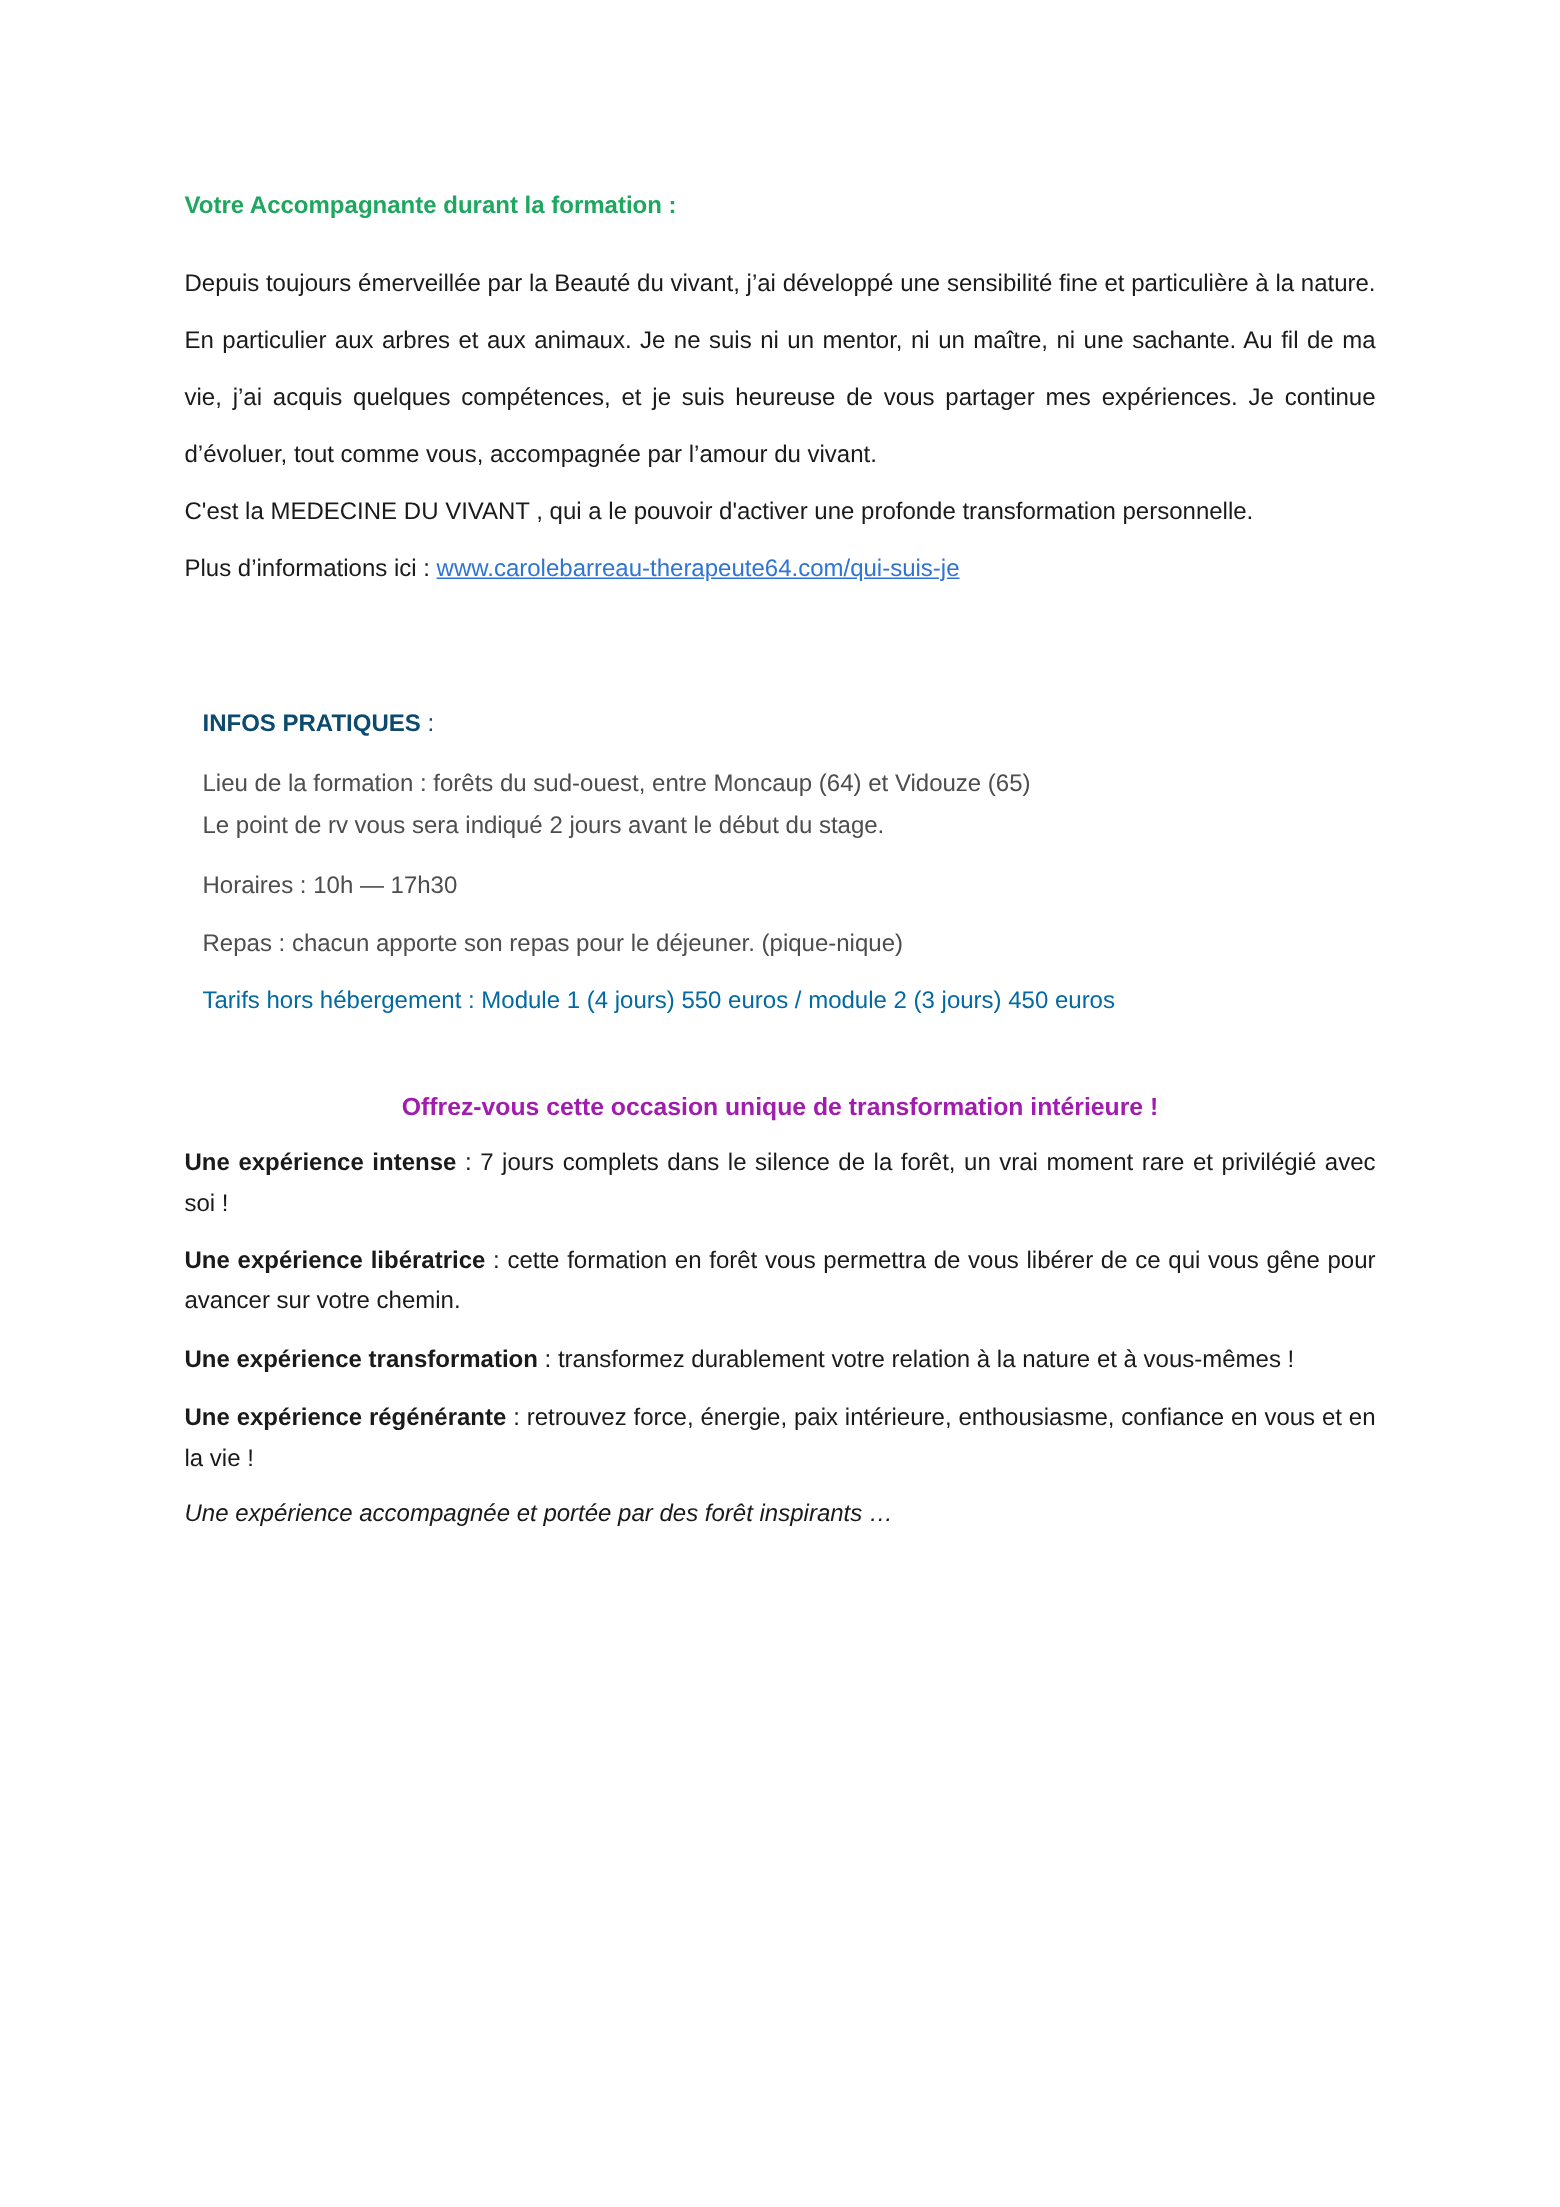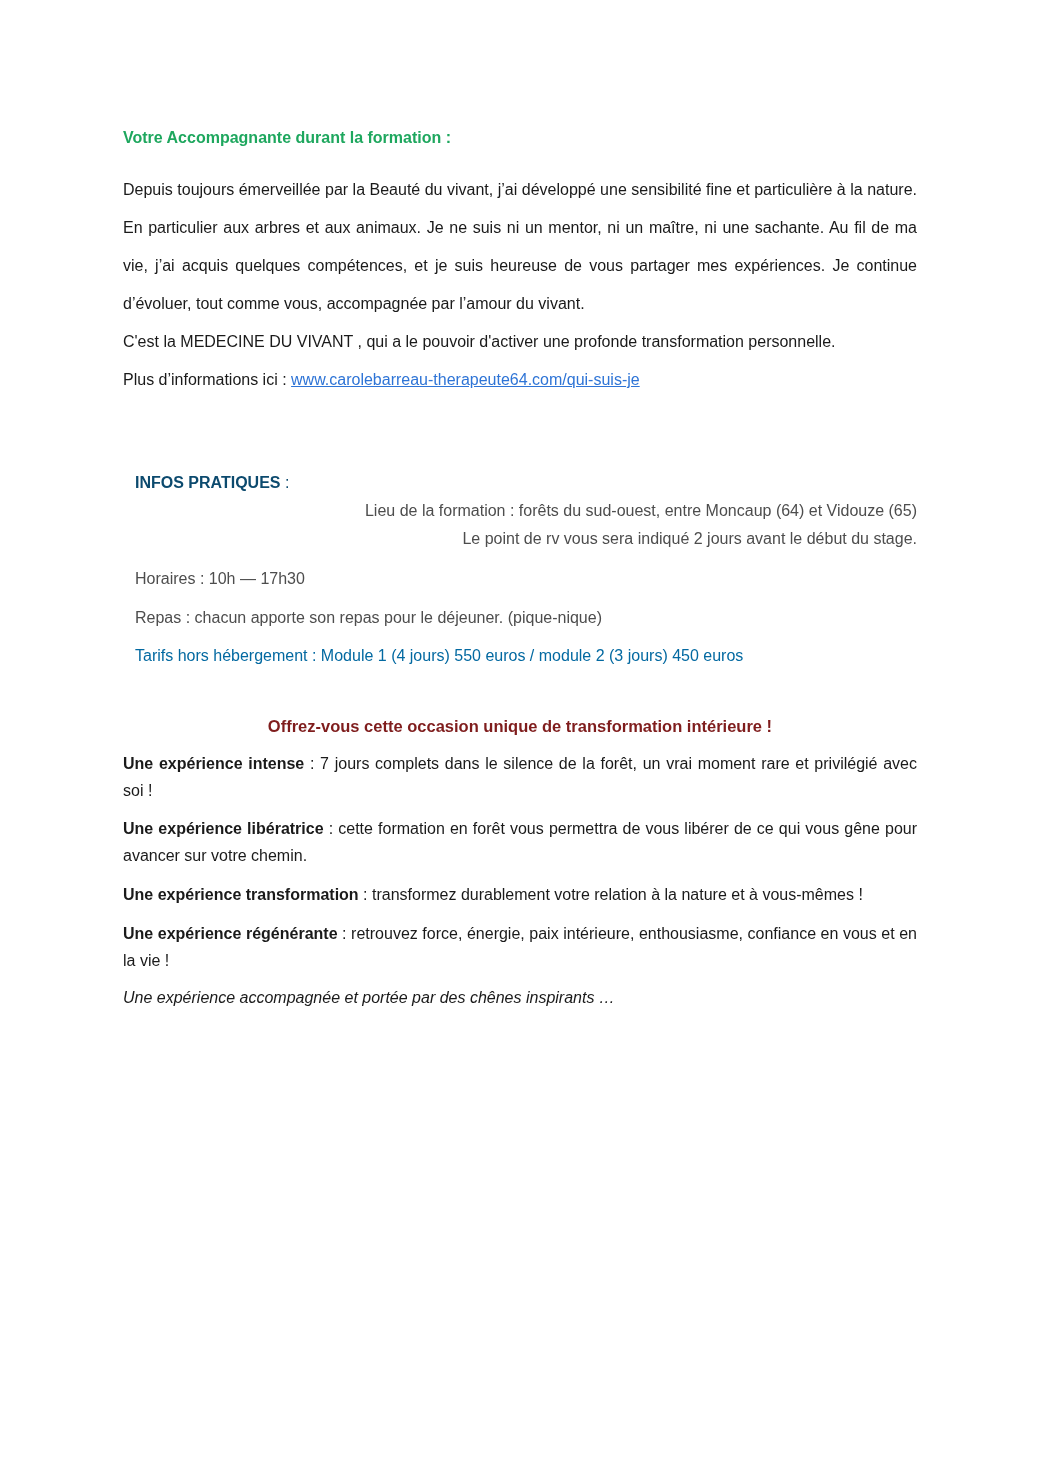--- a/index.html
+++ b/index.html
@@ -53,31 +53,31 @@
     color: #0c4a6e;
     font-weight: normal;
   }
   .infos-heading .bold { font-weight: bold; }
   .infos-item {
     margin: 0;
     font-size: 16px;
     line-height: 28px;
     color: #4d4d4d;
   }
-  .infos-item.first { margin-top: 2px; text-align: right; }
+  .infos-item.first { margin-top: 14px; }
   .infos-item.horaires { margin-top: 12px; }
   .infos-item.repas { margin-top: 11px; }
   .infos-item.tarifs { margin-top: 10px; color: #0369a1; }
   .blue-heading {
     margin: 44px 0 0 0;
     font-size: 16.5px;
     font-weight: bold;
     line-height: 24px;
     text-align: center;
-    color: #7f1d1d;
+    color: #a21caf;
   }
   .offer-block p {
     margin: 0;
     font-size: 16px;
     line-height: 27px;
     text-align: justify;
     color: #1a1a1a;
   }
   .offer-block .p1 { margin-top: 55px; }
   .offer-block .item1 { margin-top: 12px; }
@@ -127,16 +127,16 @@
     </p>
     <p class="item2">
       <span class="lead">Une expérience libératrice</span><span> : cette formation en forêt vous permettra de vous libérer de ce qui vous gêne pour avancer sur votre chemin.</span>
     </p>
     <p class="item3">
       <span class="lead">Une expérience transformation</span><span> : transformez durablement votre relation à la nature et à vous-mêmes !</span>
     </p>
     <p class="item4">
       <span class="lead">Une expérience régénérante</span><span> : retrouvez force, énergie, paix intérieure, enthousiasme, confiance en vous et en la vie !</span>
     </p>
-    <p class="closing">Une expérience accompagnée et portée par des chênes inspirants …</p>
+    <p class="closing">Une expérience accompagnée et portée par des forêt inspirants …</p>
   </div>
 
 </div>
 
 </body></html>

